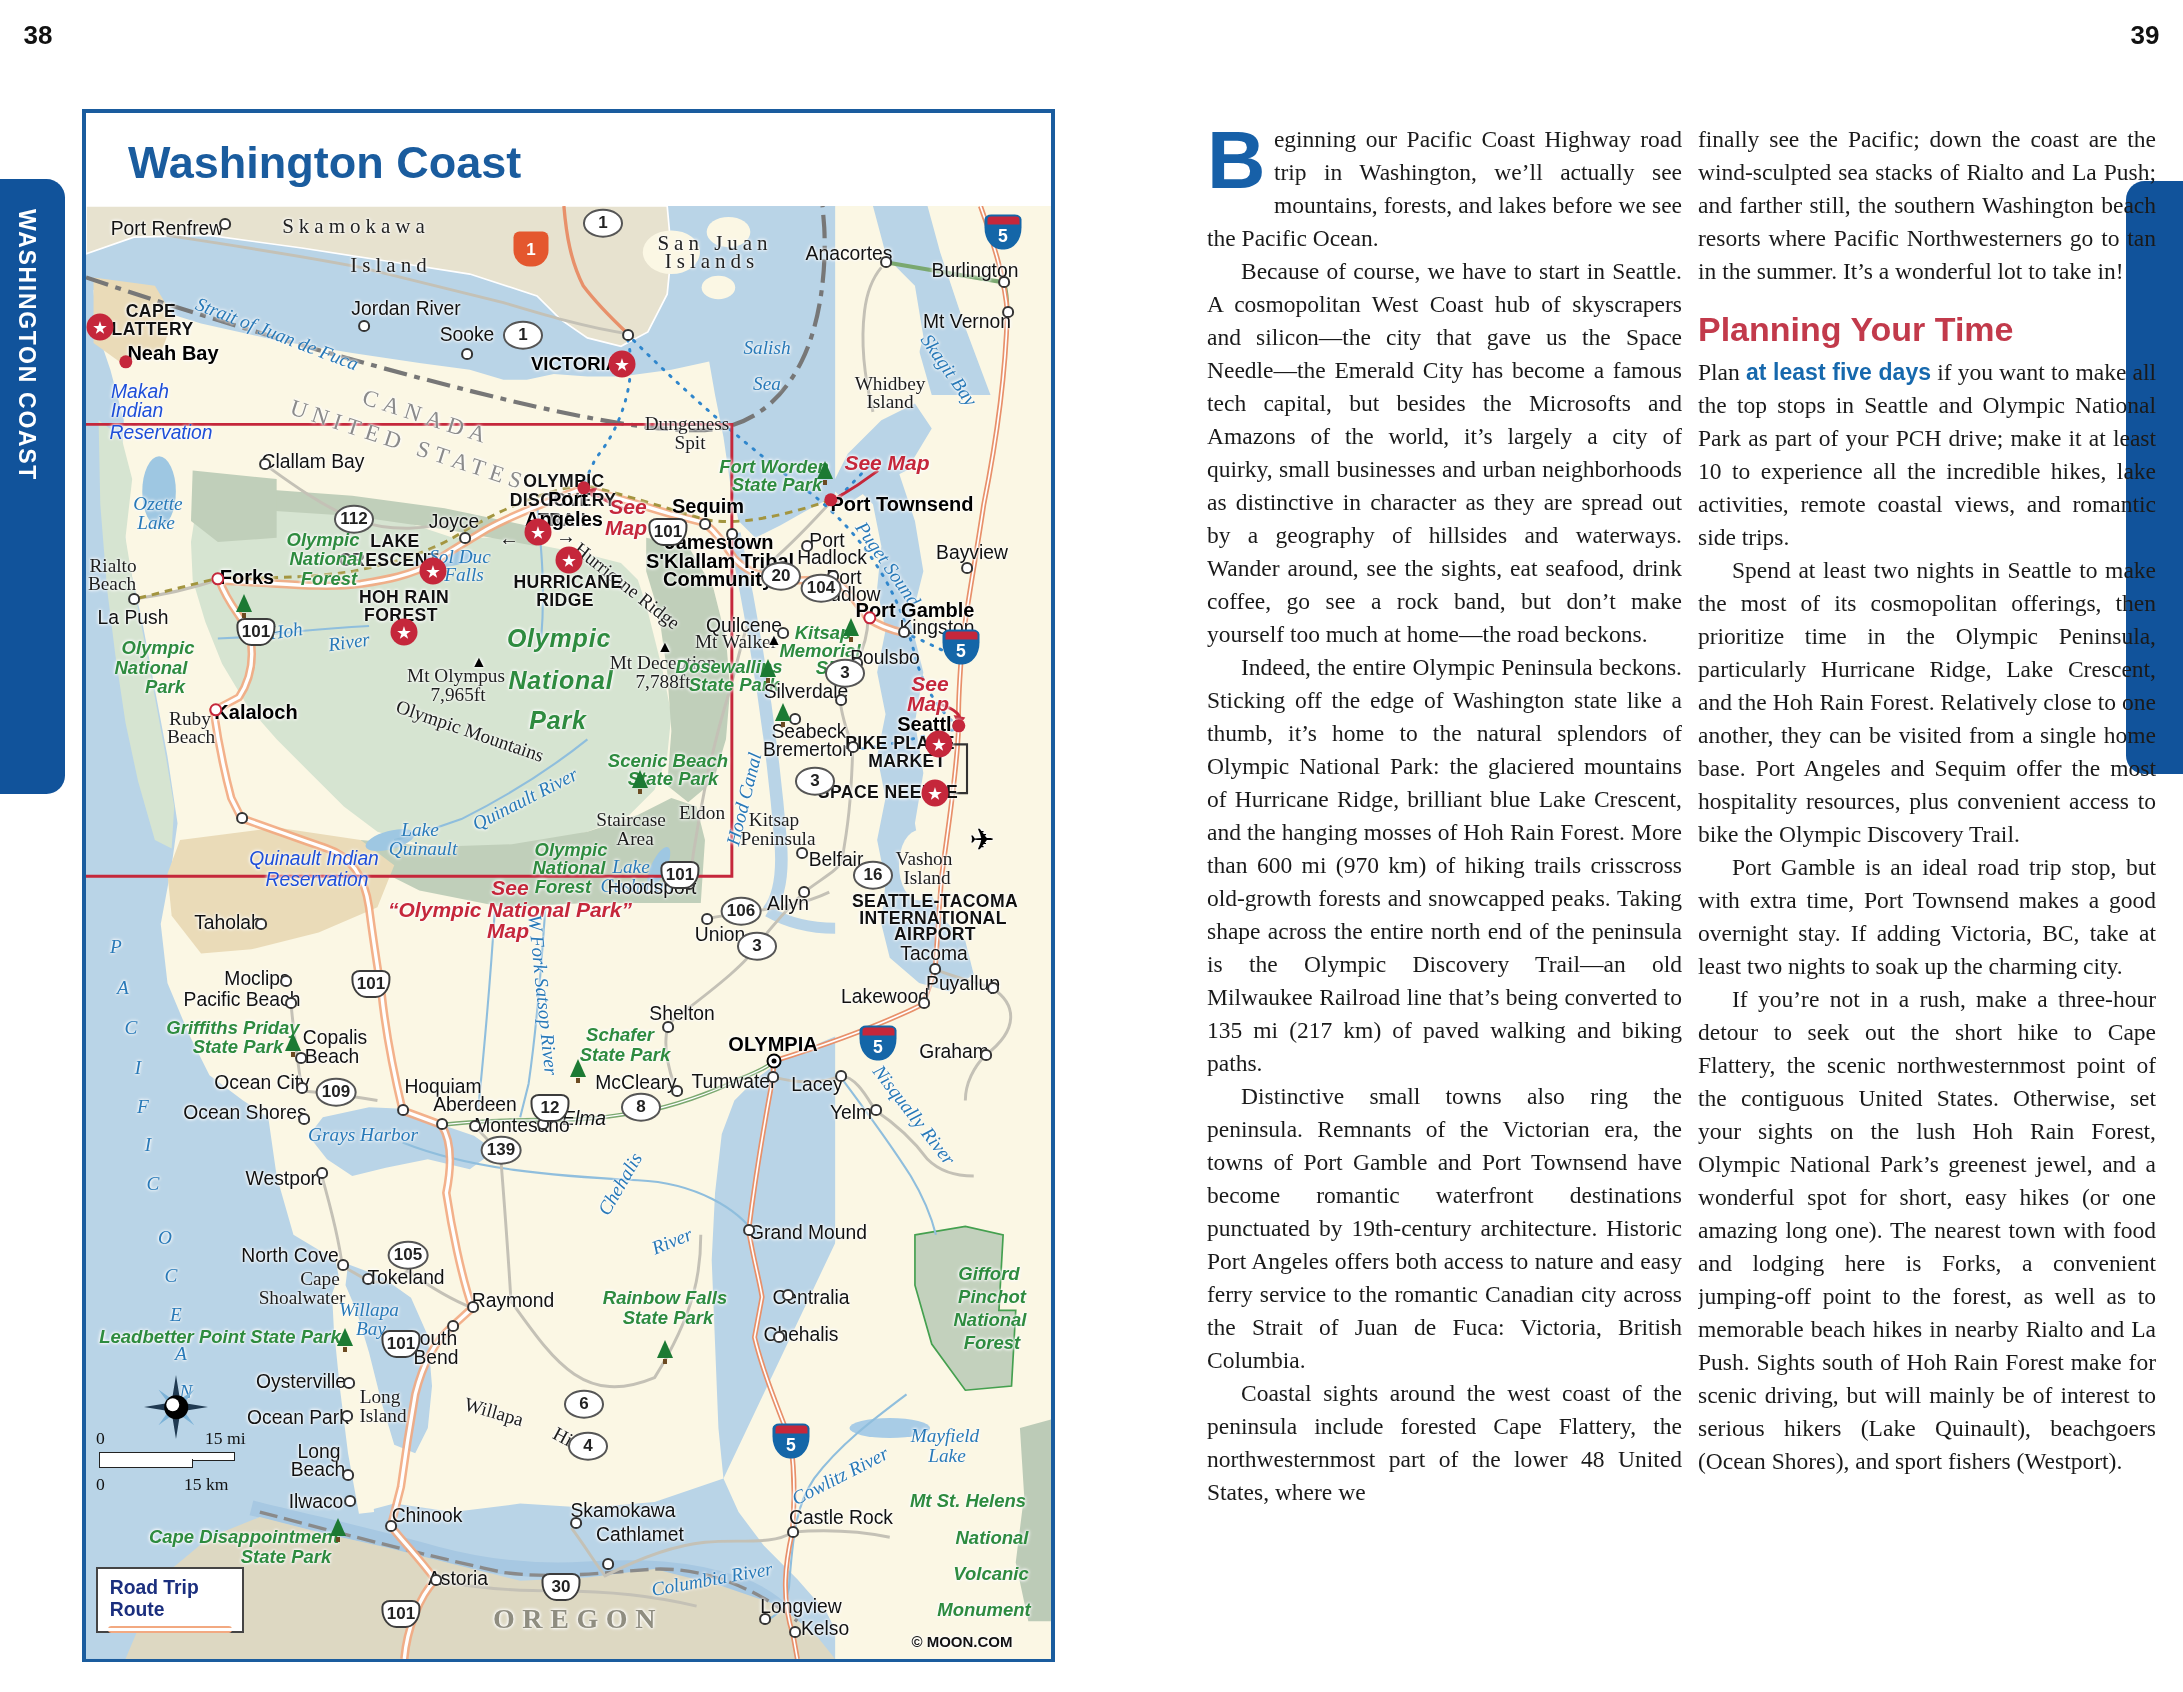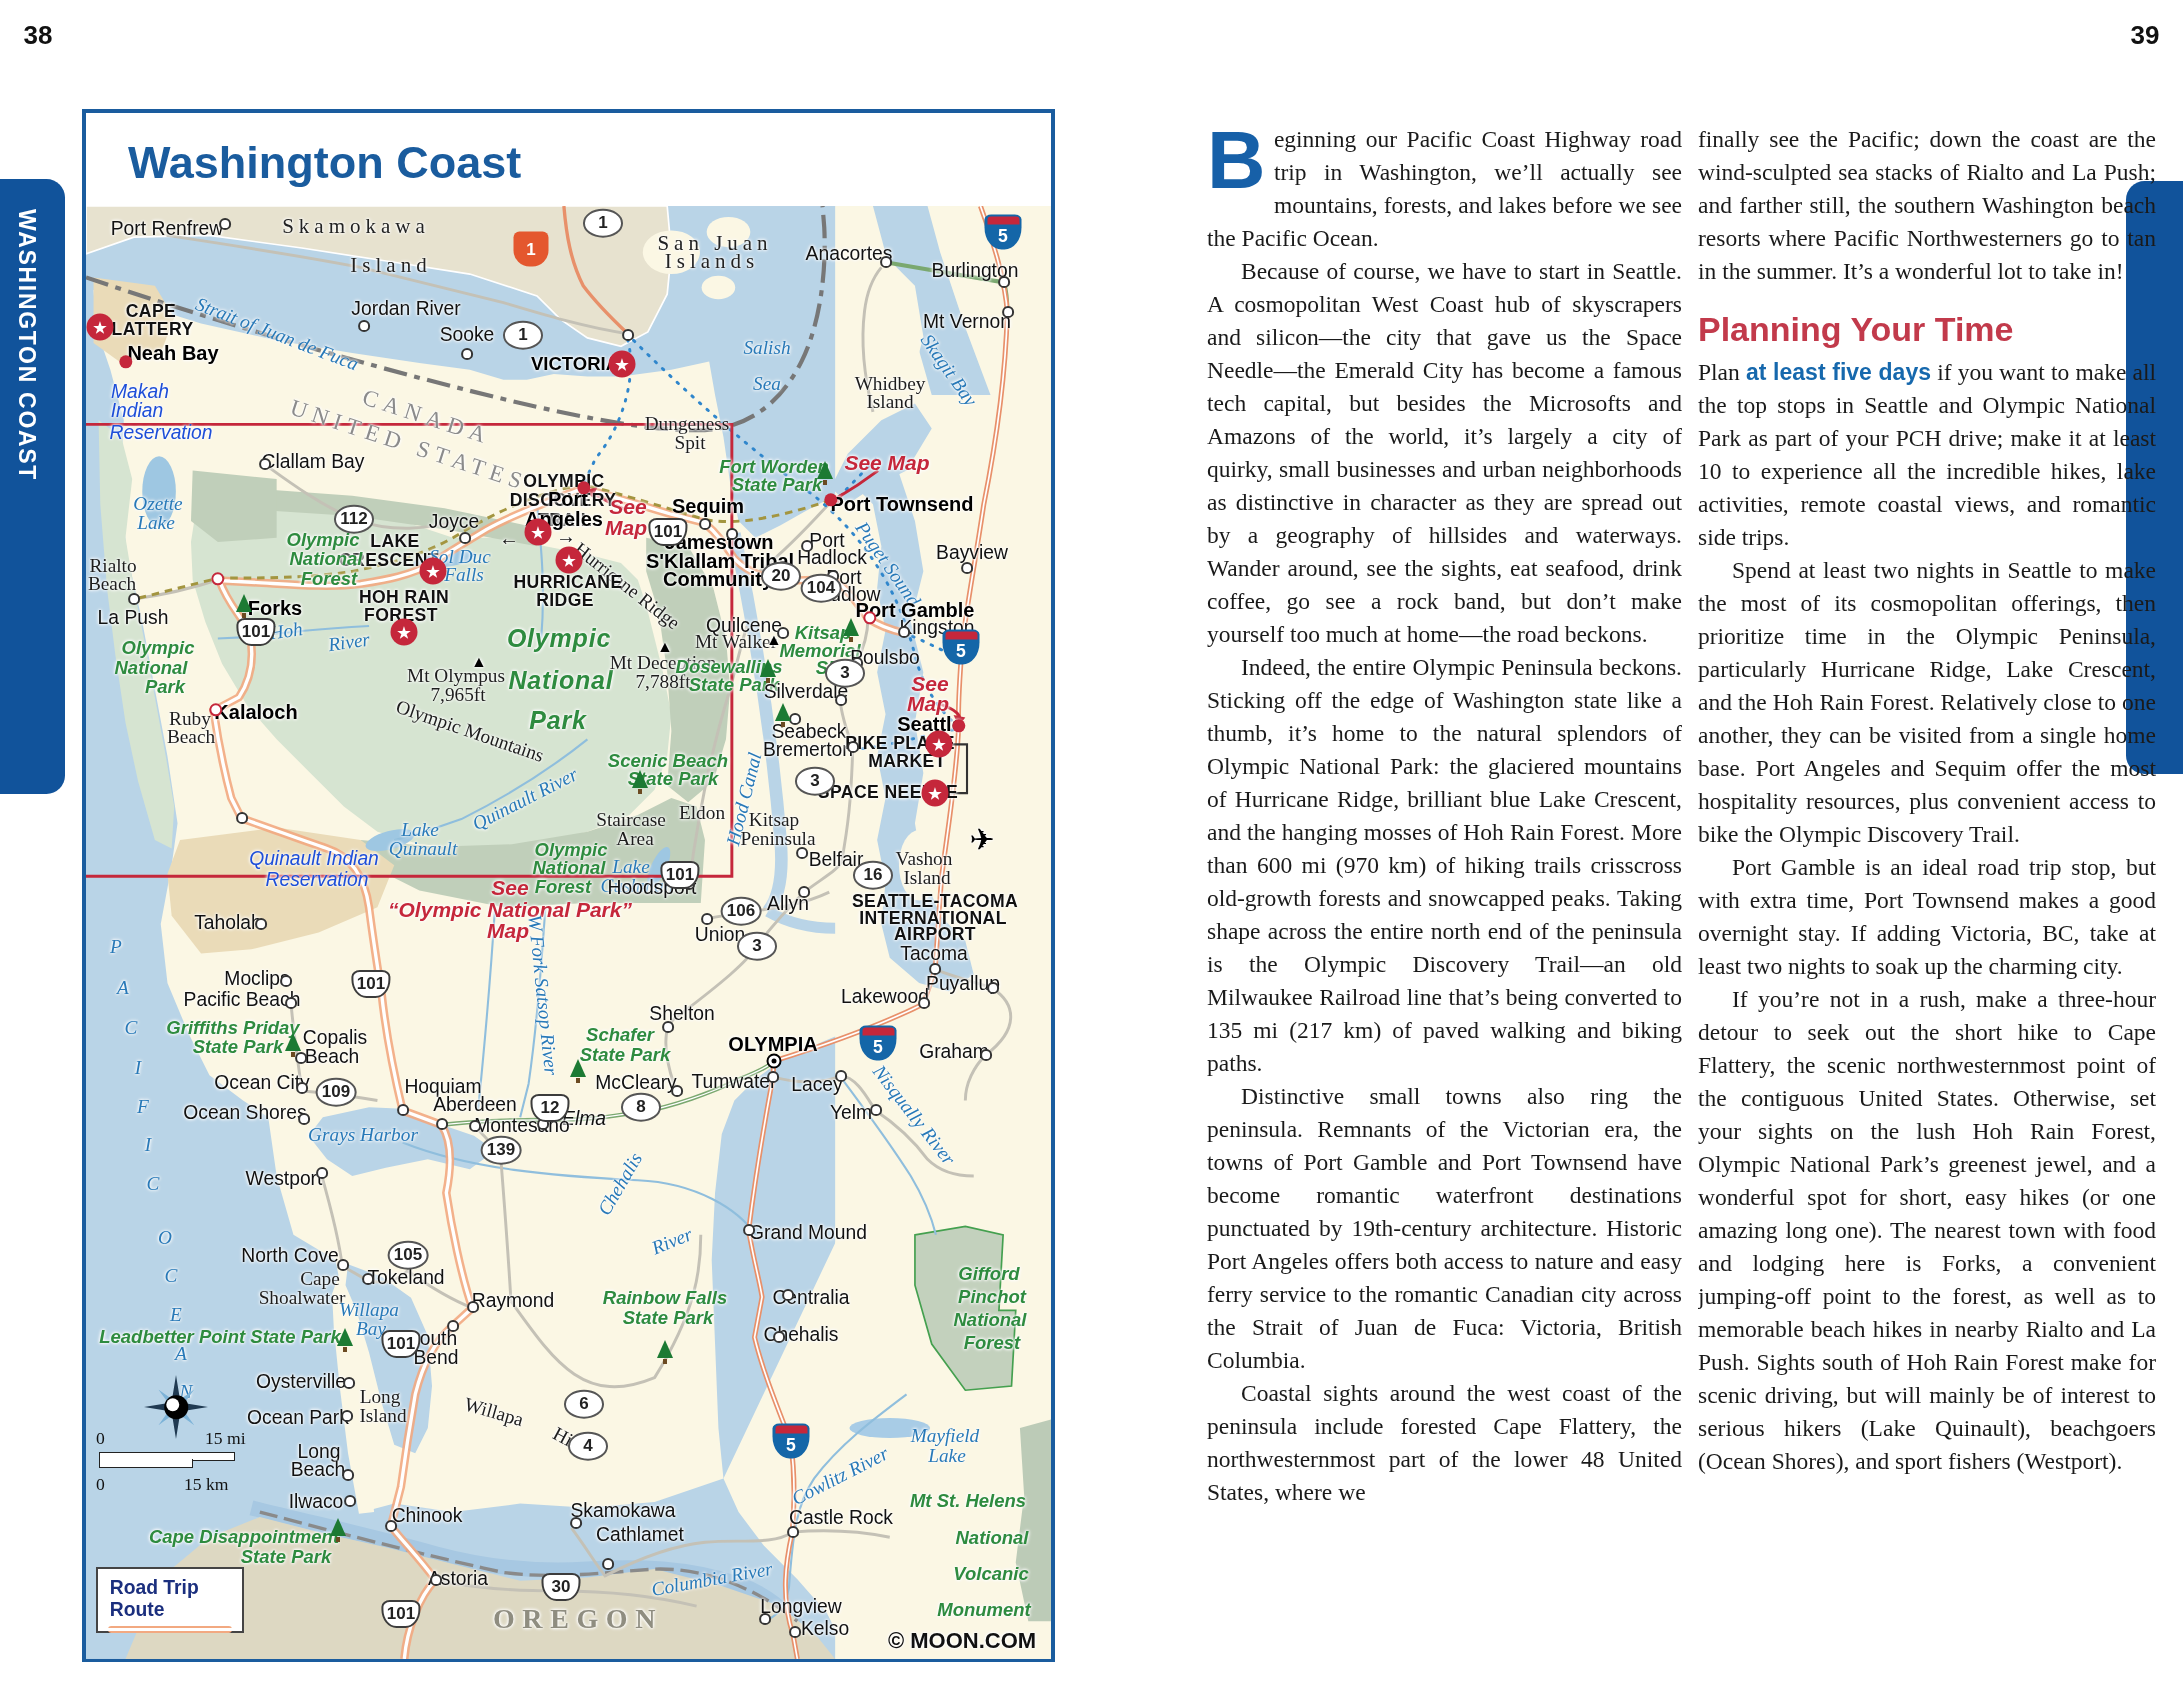--- a/index.html
+++ b/index.html
@@ -29,21 +29,21 @@
   .sb{font-family:"Liberation Serif",serif;font-size:21px;letter-spacing:5px;color:#222;}
   .wa{font-family:"Liberation Serif",serif;font-style:italic;font-size:19.3px;color:#2879b8;}
   .pk{font-style:italic;font-weight:bold;font-size:18.5px;color:#2e8b3f;}
   .pb{font-style:italic;font-weight:bold;font-size:25px;color:#2e8b3f;letter-spacing:0.8px;}
   .pc{font-weight:bold;font-size:17.6px;color:#111;letter-spacing:0.4px;}
   .rs{font-style:italic;font-size:19.3px;color:#1d4ed8;}
   .rd{font-style:italic;font-weight:bold;font-size:21px;color:#c5273b;}
   .bc{font-family:"Liberation Serif",serif;font-size:23px;letter-spacing:5.9px;color:#8b8b8b;}
   .st{font-family:"Liberation Serif",serif;font-size:28px;letter-spacing:7.6px;color:#8f8d80;font-weight:bold;}
   .vc{font-weight:bold;font-size:18.5px;color:#000;}
-  .mn{font-weight:bold;font-size:22px;color:#111;}
+  .mn{font-weight:bold;font-size:15px;color:#111;}
   .peak{font-size:16px;color:#000;}
   .plane{font-size:30px;color:#000;}
   .arrw{font-size:20px;color:#111;font-weight:bold;}
   
   .mk{position:absolute;pointer-events:none;box-sizing:border-box;}
   .mk-d{width:11.8px;height:11.8px;border:2.5px solid #333;background:#fff;border-radius:50%;}
   .mk-dr{width:13.4px;height:13.4px;border:2.9px solid #c5273b;background:#fff;border-radius:50%;}
   .mk-df{width:13.4px;height:13.4px;background:#c5273b;border-radius:50%;}
   .mk-cap{width:15px;height:15px;border:2.5px solid #000;background:#fff;border-radius:50%;}
   .mk-cap::after{content:"";position:absolute;left:2.5px;top:2.5px;width:5px;height:5px;background:#000;border-radius:50%;}
@@ -298,21 +298,21 @@
       <span class="ml wa" style="left: 158px; top: 504px; transform: translate(-50%, -50%);">Ozette</span>
       <span class="ml wa" style="left: 156px; top: 523px; transform: translate(-50%, -50%);">Lake</span>
       <span class="ml wa" style="left: 460px; top: 557px; transform: translate(-50%, -50%);">Sol Duc</span>
       <span class="ml wa" style="left: 464px; top: 575px; transform: translate(-50%, -50%);">Falls</span>
       <span class="ml sp" style="left: 627px; top: 586px; transform: translate(-50%, -50%) rotate(38deg);">Hurricane Ridge</span>
       <span class="ml pc" style="left: 568px; top: 583px; transform: translate(-50%, -50%);">HURRICANE</span>
       <span class="ml pc" style="left: 565px; top: 601px; transform: translate(-50%, -50%);">RIDGE</span>
       <span class="ml pk" style="left: 323px; top: 540px; transform: translate(-50%, -50%);">Olympic</span>
       <span class="ml pk" style="left: 326px; top: 559px; transform: translate(-50%, -50%);">National</span>
       <span class="ml pk" style="left: 329px; top: 579px; transform: translate(-50%, -50%);">Forest</span>
-      <span class="ml tb" style="left: 247px; top: 608px; transform: translate(-50%, -50%); margin-left: 28px;">Forks</span>
+      <span class="ml tb" style="left: 247px; top: 577px; transform: translate(-50%, -50%);">Forks</span>
       <span class="ml sp" style="left: 113px; top: 566px; transform: translate(-50%, -50%);">Rialto</span>
       <span class="ml sp" style="left: 112px; top: 584px; transform: translate(-50%, -50%);">Beach</span>
       <span class="ml tn" style="left: 133px; top: 618px; transform: translate(-50%, -50%);">La Push</span>
       <span class="ml pc" style="left: 404px; top: 598px; transform: translate(-50%, -50%);">HOH RAIN</span>
       <span class="ml pc" style="left: 401px; top: 616px; transform: translate(-50%, -50%);">FOREST</span>
       <span class="ml wa" style="left: 286px; top: 631px; transform: translate(-50%, -50%) rotate(-8deg);">Hoh</span>
       <span class="ml wa" style="left: 349px; top: 642px; transform: translate(-50%, -50%) rotate(-8deg);">River</span>
       <span class="ml tn" style="left: 744px; top: 626px; transform: translate(-50%, -50%);">Quilcene</span>
       <span class="ml sp" style="left: 736px; top: 642px; transform: translate(-50%, -50%);">Mt Walker</span>
       <span class="ml pk" style="left: 158px; top: 648px; transform: translate(-50%, -50%);">Olympic</span>

